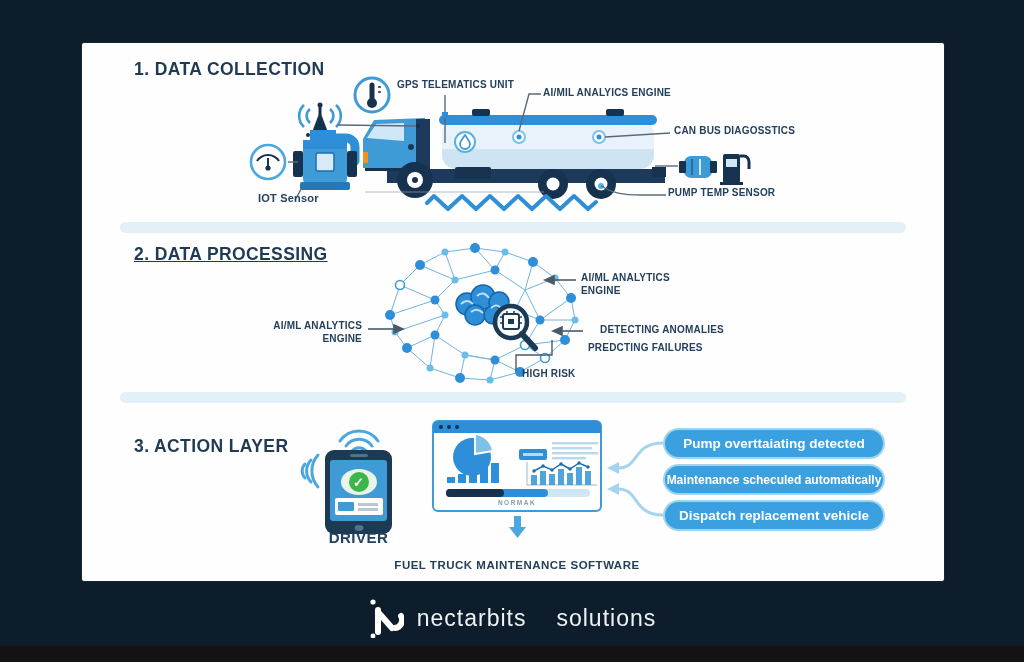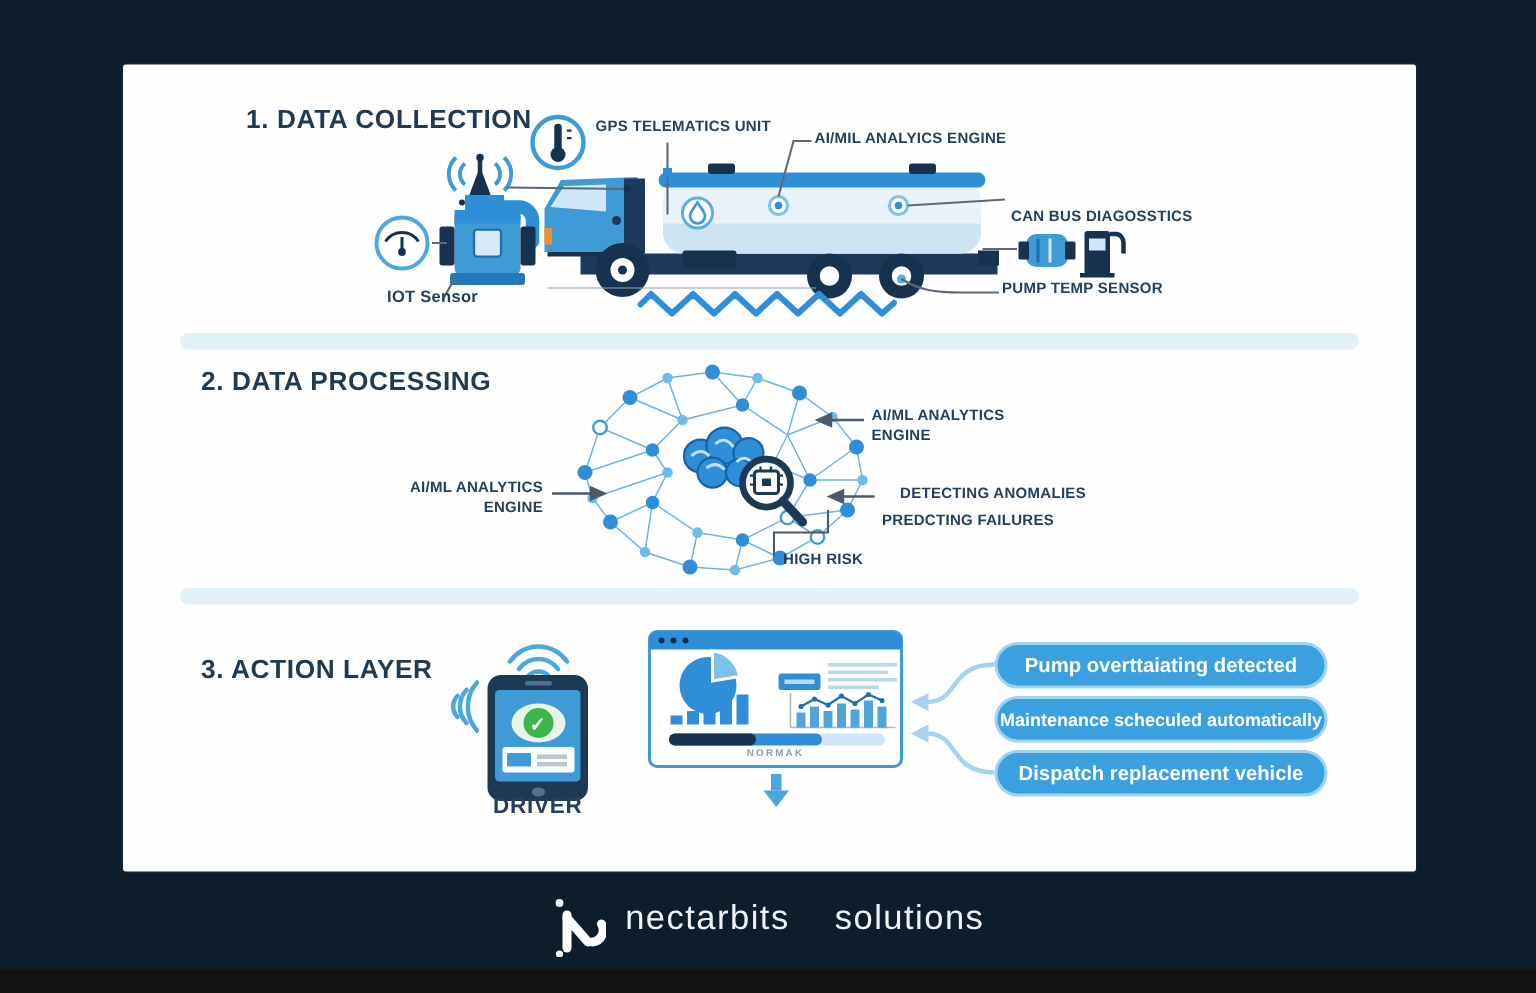--- a/index.html
+++ b/index.html
@@ -29,21 +29,21 @@
   .dash{left:350px;top:377px;width:170px;height:92px;}
   .dash .status{position:absolute;left:0;top:79px;width:170px;text-align:center;
     font-size:6.5px;font-weight:700;color:#8a9bb0;letter-spacing:1.5px;}
   
   .pill{left:581px;width:222px;height:31px;background:#3aa0e0;border:2px solid #9fd4f0;border-radius:18px;
     display:flex;align-items:center;justify-content:center;color:#fff;font-weight:700;box-sizing:border-box;}
   .pill.p1{top:385px;font-size:13.5px;}
   .pill.p2{top:421px;font-size:12px;}
   .pill.p3{top:457px;font-size:13.5px;}
   
-  .brand{position:absolute;left:0;top:598px;width:1024px;display:flex;align-items:flex-start;justify-content:center;gap:13px;z-index:2;}
+  .brand{position:absolute;left:0;top:598px;width:1024px;display:flex;align-items:center;justify-content:center;gap:13px;z-index:2;}
   .brand .word{color:#eef2f5;font-size:23px;letter-spacing:1px;font-weight:400;}
   .brand .gap{width:4px;}
   .center{text-align:center;}
 </style>
 </head>
 <body>
 
 <div class="stage">
   <div class="card">
 
@@ -251,30 +251,30 @@
         <path d="M427,484 L444,484 L435.5,495 Z"></path>
       </g>
       <g>
         <path d="M581,400 C550,400 558,425 536,425" stroke="#a6d4ef" stroke-width="3" fill="none"></path>
         <path d="M581,472 C550,472 558,446 536,446" stroke="#a6d4ef" stroke-width="3" fill="none"></path>
         <path d="M537,419 L525,425 L537,431 Z" fill="#a6d4ef"></path>
         <path d="M537,440 L525,446 L537,452 Z" fill="#a6d4ef"></path>
       </g>
     </svg>
 
-    <div class="abs sec-title" style="left:52px;top:26px;margin-left:30px;">1. DATA COLLECTION</div>
+    <div class="abs sec-title" style="left:52px;top:16px;">1. DATA COLLECTION</div>
     <div class="abs lbl" style="left:315px;top:36px;">GPS TELEMATICS UNIT</div>
     <div class="abs lbl" style="left:461px;top:44px;">AI/MIL ANALYICS ENGINE</div>
-    <div class="abs lbl" style="left:592px;top:96px;">CAN BUS DIAGOSSTICS</div>
+    <div class="abs lbl" style="left:592px;top:82px;">CAN BUS DIAGOSSTICS</div>
     <div class="abs lbl" style="left:586px;top:144px;text-align:center;">PUMP TEMP SENSOR</div>
     <div class="abs lbl" style="left:176px;top:149px;font-size:11px;">IOT Sensor</div>
 
     <div class="divider" style="top:179px;"></div>
 
-    <div class="abs sec-title" style="left:52px;top:201px;">2. DATA PROCESSING</div>
+    <div class="abs sec-title" style="left:52px;top:201px;text-decoration:underline;">2. DATA PROCESSING</div>
     <div class="abs lbl2" style="left:150px;top:276px;width:130px;text-align:right;">
       <div>AI/ML ANALYTICS</div>
       <div>ENGINE</div>
     </div>
     <div class="abs lbl2" style="left:499px;top:228px;">
       <div>AI/ML ANALYTICS</div>
       <div>ENGINE</div>
     </div>
     <div class="abs lbl" style="left:506px;top:281px;padding-left:12px;">DETECTING ANOMALIES</div>
     <div class="abs lbl" style="left:506px;top:299px;">PREDCTING FAILURES</div>
@@ -350,20 +350,21 @@
         </g>
         <g>
           <rect x="14" y="69" width="144" height="8" rx="4" fill="#cfe6f5"></rect>
           <rect x="14" y="69" width="102" height="8" rx="4" fill="#2e8fd8"></rect>
           <rect x="14" y="69" width="58" height="8" rx="4" fill="#16324e"></rect>
         </g>
       </svg>
       <div class="status">NORMAK</div>
     </div>
 
+    <div class="abs lbl center" style="left:290px;top:516px;width:290px;font-size:11.5px;font-weight:800;letter-spacing:.5px;">FUEL TRUCK MAINTENANCE SOFTWARE</div>
 
     <div class="abs pill p2">Maintenance scheculed automatically</div>
     <div class="abs pill p1">Pump overttaiating detected</div>
     <div class="abs pill p3">Dispatch replacement vehicle</div>
   </div>
 
   <div class="brand">
     <svg width="36" height="40" viewBox="0 0 36 40">
       <circle cx="5" cy="4" r="2.6" fill="#fff"></circle>
       <path d="M10,34 V12" stroke="#fff" stroke-width="6" stroke-linecap="round" fill="none"></path>

